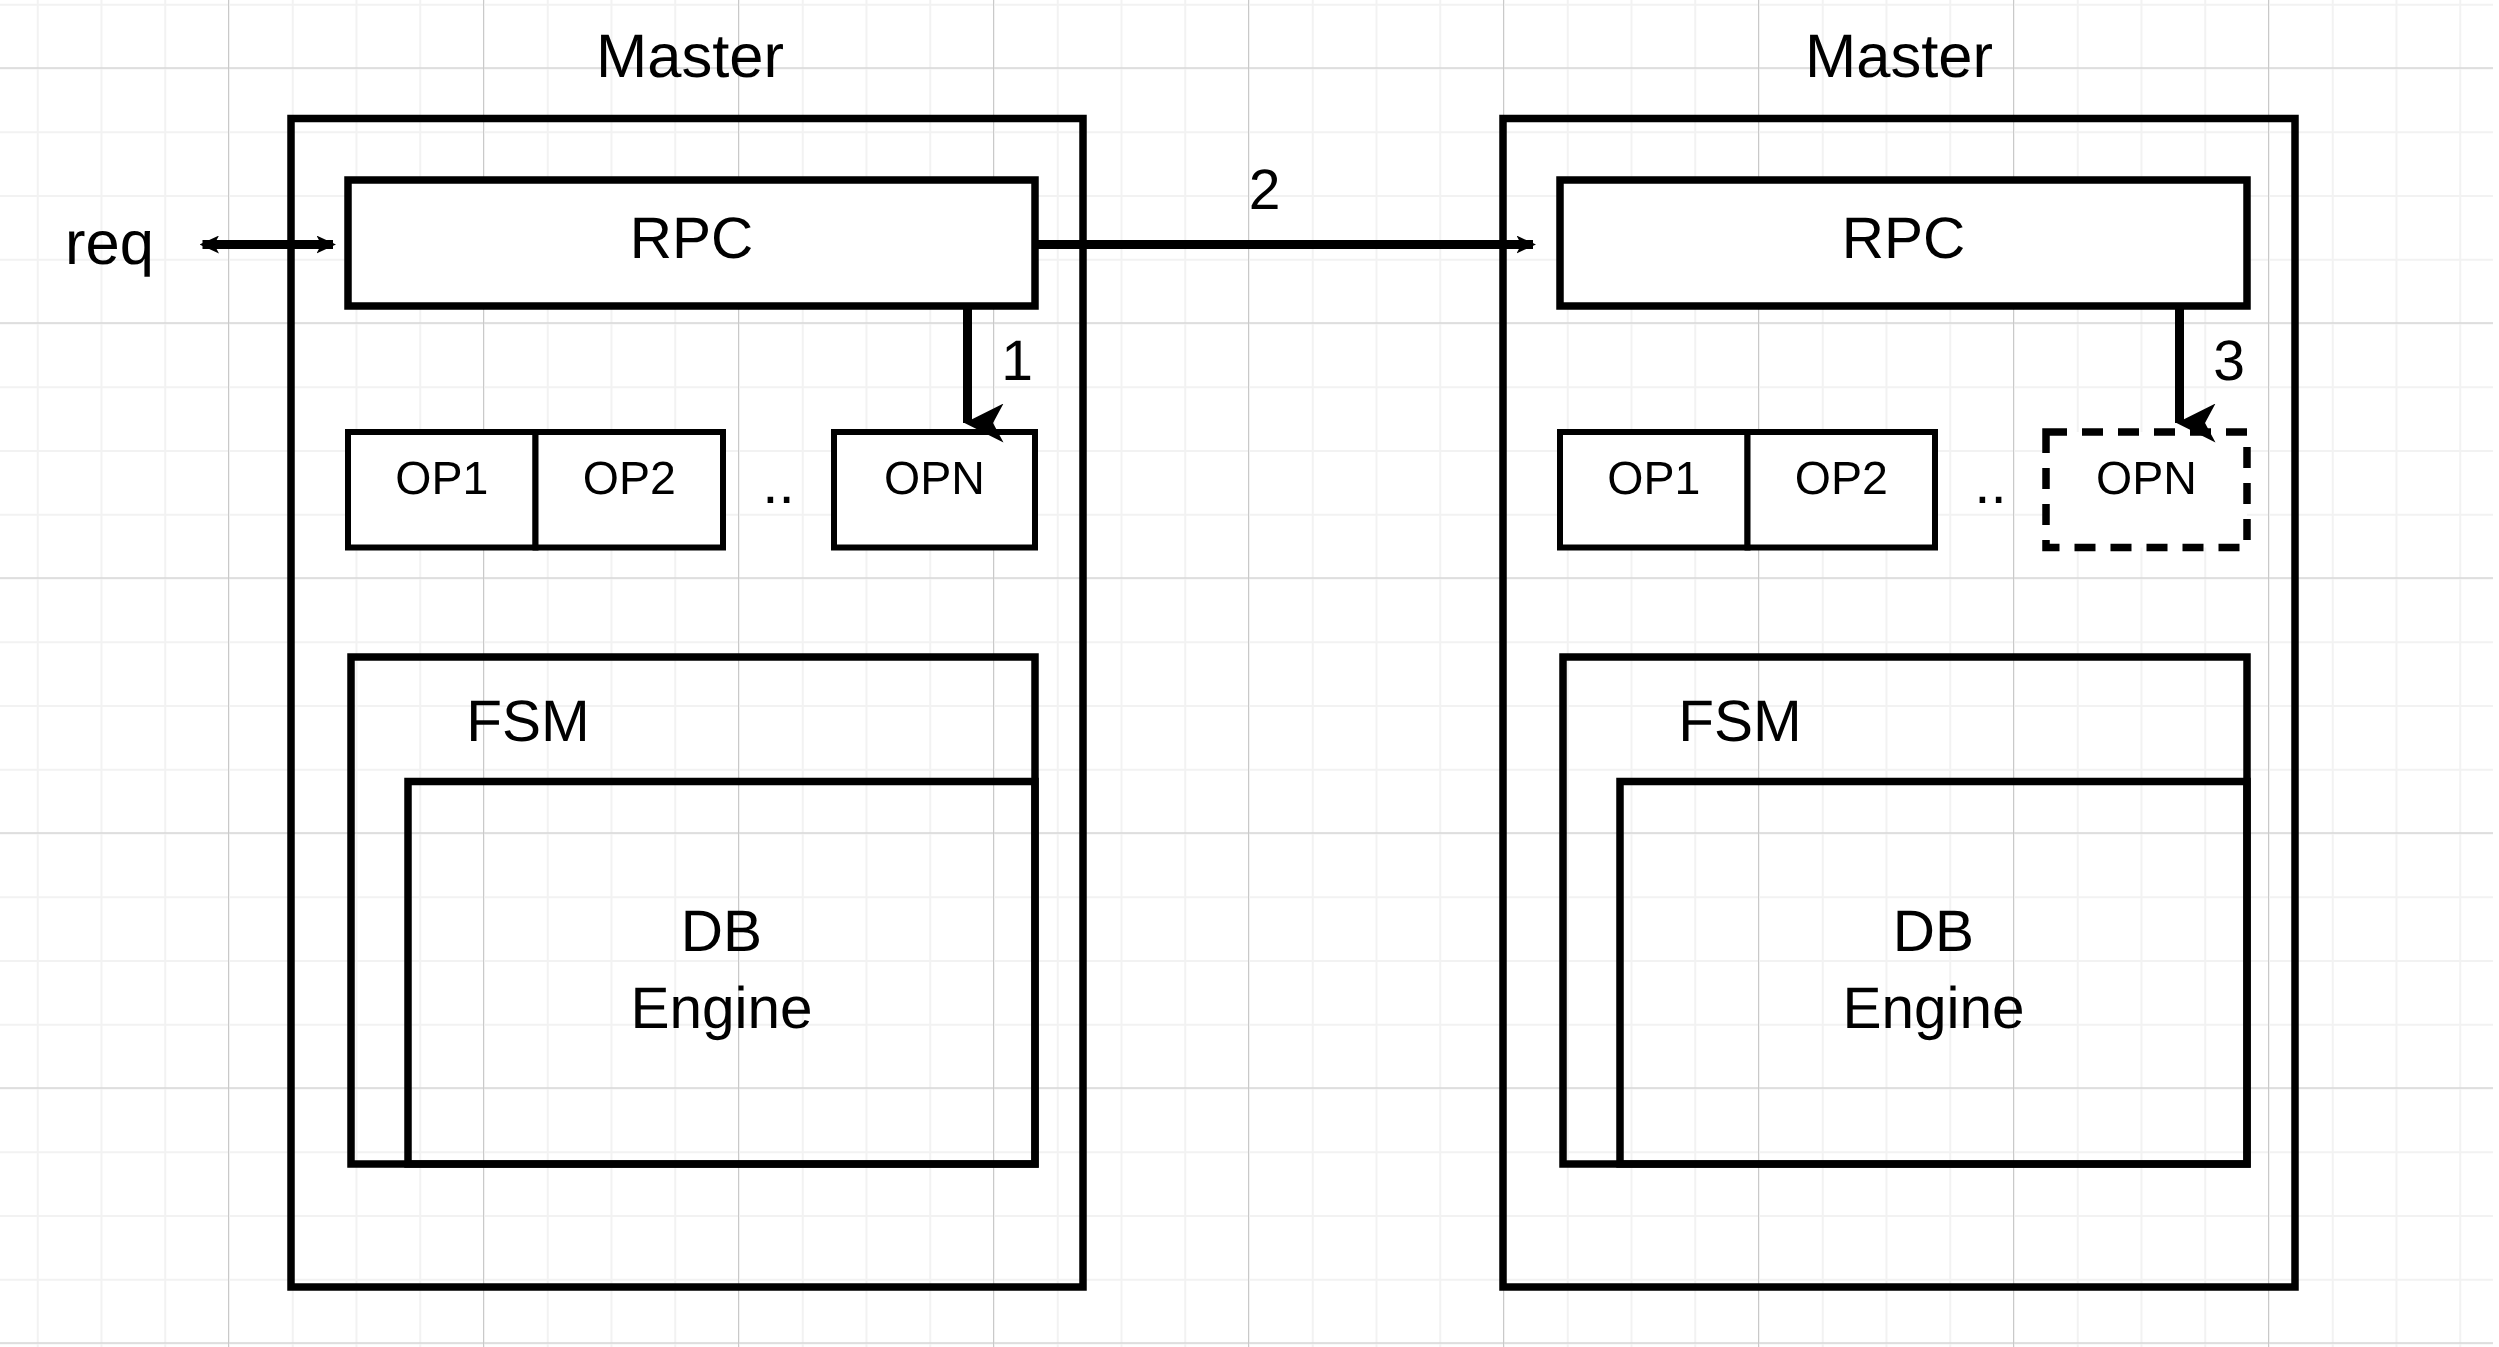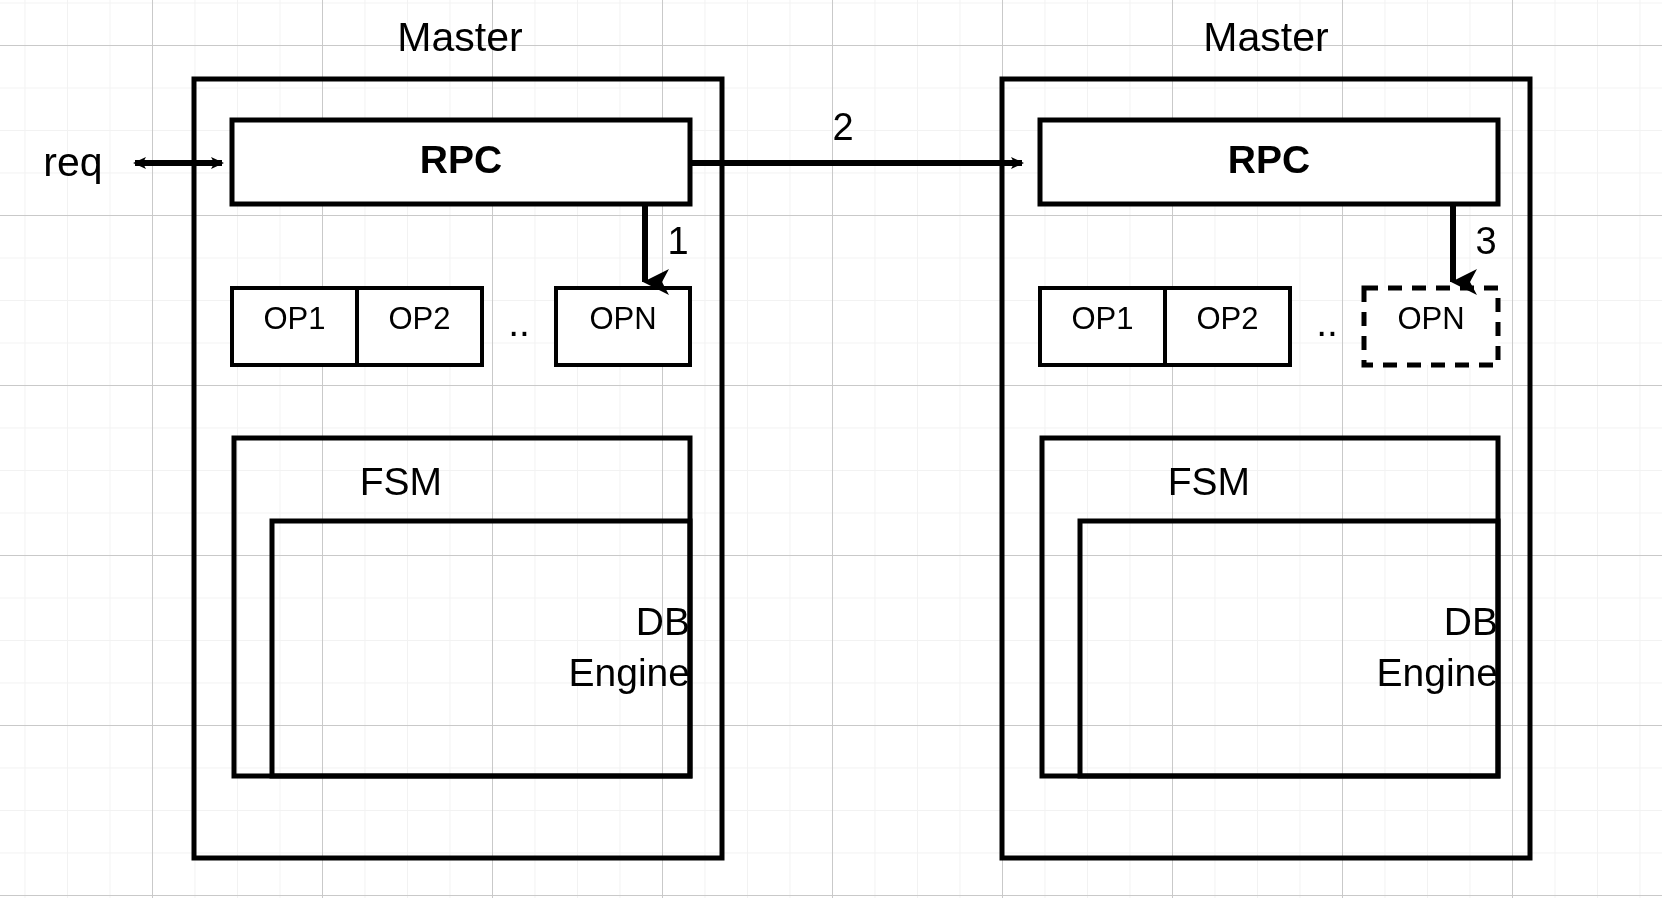--- a/index.html
+++ b/index.html
@@ -44,45 +44,44 @@
     white-space: pre;
     line-height: 1.05;
   }
   .title-lbl {
     font-size: 41px;
     text-align: center;
   }
   .box-lbl {
     font-size: 39px;
     text-align: center;
-    font-weight: bold;
   }
   .op-lbl {
     font-size: 31px;
     text-align: center;
   }
   .num-lbl {
     font-size: 38px;
     text-align: center;
   }
   .req-lbl {
     font-size: 41px;
     text-align: center;
   }
   .fsm-lbl {
     font-size: 39px;
-    text-align: right;
+    text-align: center;
   }
   .dots-lbl {
     font-size: 39px;
     text-align: center;
   }
   .dbe-lbl {
     font-size: 39px;
-    text-align: right;
+    text-align: center;
     line-height: 1.32;
   }
 </style>
 </head>
 <body>
 
 <div id="canvas">
 
   <svg class="svg-layer" viewBox="0 0 1666 898" xmlns="http://www.w3.org/2000/svg">
     <defs>

